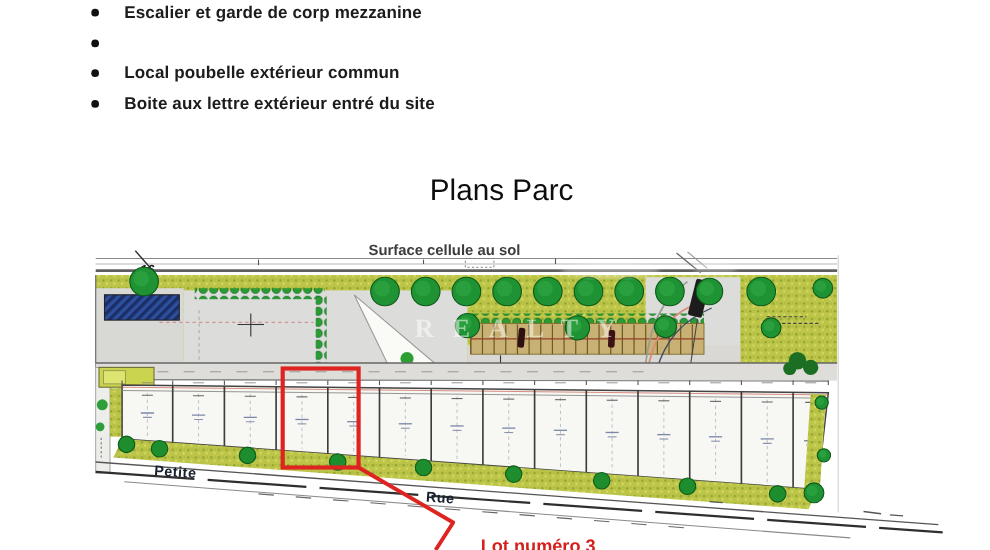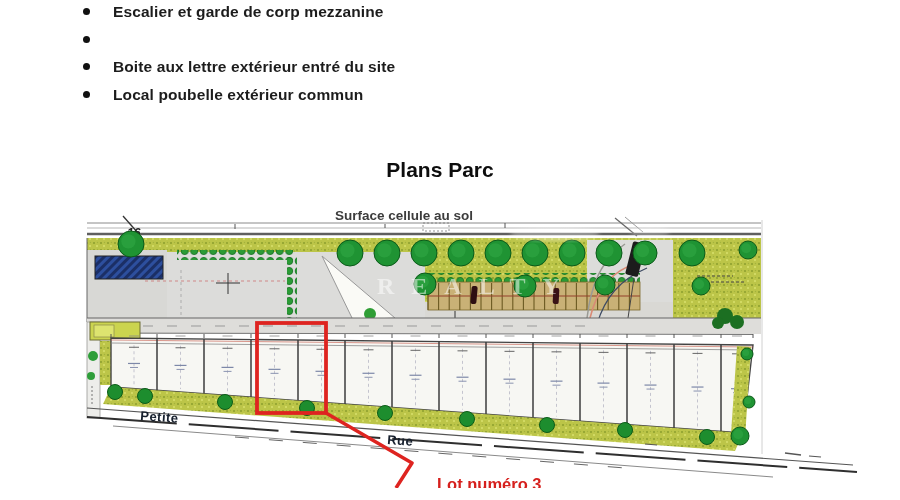--- a/index.html
+++ b/index.html
@@ -6,49 +6,49 @@
   body{
     width:900px;height:500px;overflow:hidden;background:#ffffff;
     font-family:"Liberation Sans", sans-serif;position:relative;
   }
   
   .bullets{position:absolute;left:83px;top:-2px;margin:0;padding:0;list-style:none;}
   .bullets li{display:flex;align-items:center;height:27.6px;}
   .bullets .dot{width:7px;height:7px;border-radius:50%;background:#111;margin-right:23px;flex:0 0 auto;}
   .bullets .txt{font-size:15.5px;font-weight:bold;color:#1c1c1c;letter-spacing:0.1px;white-space:nowrap;text-align:center;}
   
-  .heading{position:absolute;left:0;top:158px;width:880px;text-align:center;
-    font-size:21px;font-weight:bold;color:#0d0d0d;}
+  .heading{position:absolute;left:16px;top:158px;width:880px;text-align:center;
+    font-size:27px;font-weight:normal;color:#0d0d0d;}
   
-  .plan{position:absolute;left:85px;top:206px;width:780px;height:282px;}
+  .plan{position:absolute;left:85px;top:218px;width:780px;height:282px;}
   svg text{font-family:"Liberation Sans", sans-serif;}
   .cap{font-size:13.5px;font-weight:bold;fill:#3c3c3c;}
   .num16{font-size:12px;font-weight:bold;font-style:italic;fill:#222;}
   .street-t{font-size:13px;font-weight:bold;fill:#17202e;letter-spacing:0.5px;}
   .wm{font-family:"Liberation Serif", serif;font-size:24px;fill:#ffffff;opacity:0.52;letter-spacing:17px;font-weight:bold;}
   .callout{font-size:16.5px;font-weight:bold;fill:#d6201d;}
 </style>
 </head>
 <body>
 
 <ul class="bullets">
   <li>
       <span class="dot"></span>
       <span class="txt">Escalier et garde de corp mezzanine</span>
     </li>
   <li>
       <span class="dot"></span>
     </li>
   <li>
       <span class="dot"></span>
-      <span class="txt">Boite aux lettre extérieur entré du site</span>
+      <span class="txt">Local poubelle extérieur commun</span>
     </li>
   <li>
       <span class="dot"></span>
-      <span class="txt">Local poubelle extérieur commun</span>
+      <span class="txt">Boite aux lettre extérieur entré du site</span>
     </li>
 </ul>
 
 <div class="heading">Plans Parc</div>
 
 <div class="plan">
 <svg id="plan-svg" width="780" height="282" viewBox="0 0 780 282">
   <defs>
     <pattern id="grass" width="7" height="7" patternUnits="userSpaceOnUse">
       <rect width="7" height="7" fill="#bcc548"></rect>

